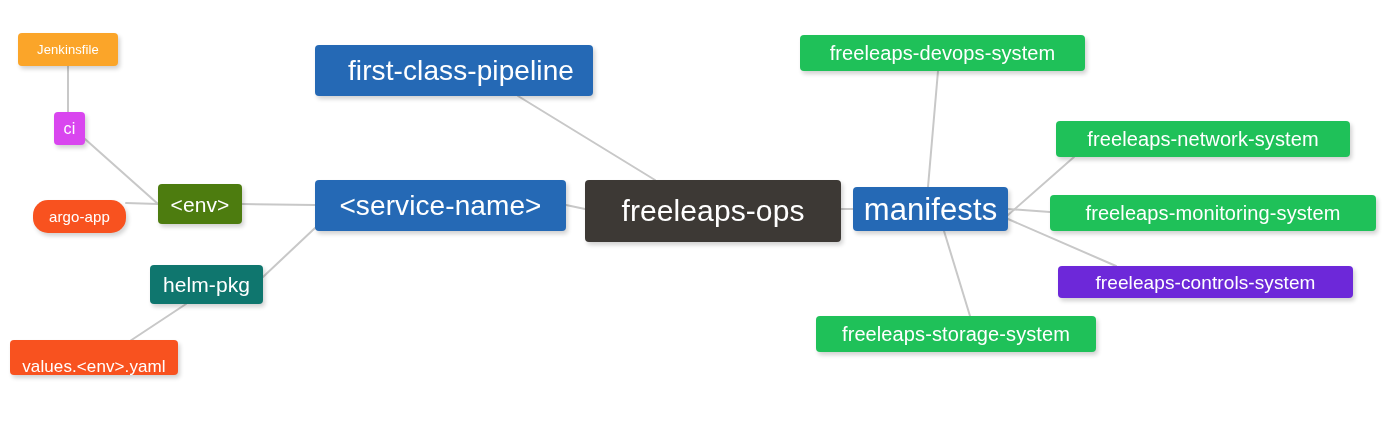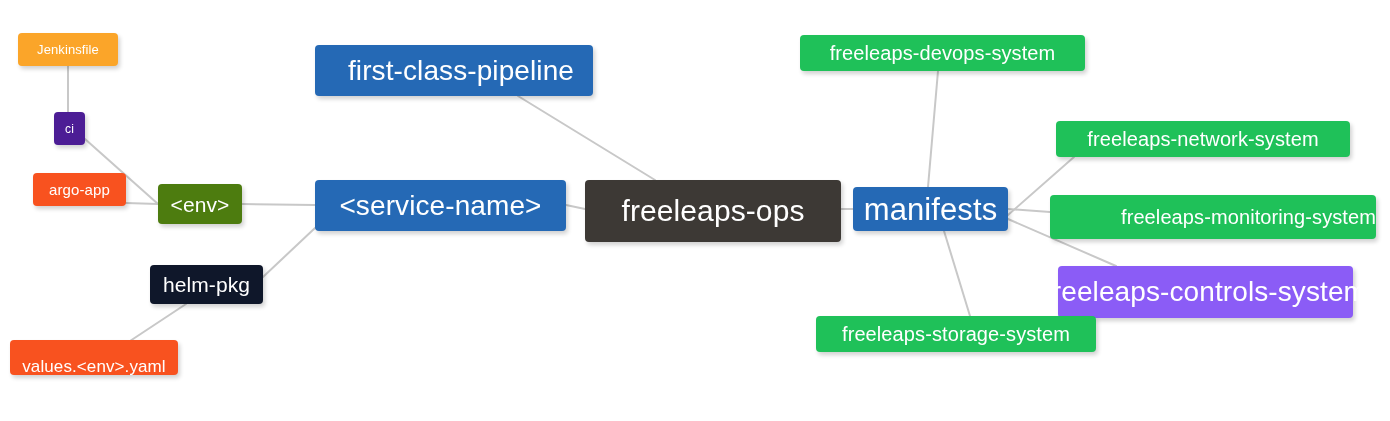--- a/index.html
+++ b/index.html
@@ -60,30 +60,30 @@
       <polyline points="928,179 938,63" fill="none" stroke="#c8c8c8" stroke-width="2" stroke-linecap="round"></polyline>
       <polyline points="1008,207 1074,149" fill="none" stroke="#c8c8c8" stroke-width="2" stroke-linecap="round"></polyline>
       <polyline points="1008,201 1050,204" fill="none" stroke="#c8c8c8" stroke-width="2" stroke-linecap="round"></polyline>
       <polyline points="1008,211 1116,258" fill="none" stroke="#c8c8c8" stroke-width="2" stroke-linecap="round"></polyline>
       <polyline points="944,223 970,308" fill="none" stroke="#c8c8c8" stroke-width="2" stroke-linecap="round"></polyline>
     </svg>
   <div id="node-layer">
       <div class="node" style="left: 18px; top: 25px; width: 100px; height: 33px; background: rgb(251, 165, 41); color: rgb(255, 255, 255); font-size: 13px;">
         <span class="node-label">Jenkinsfile</span>
       </div>
-      <div class="node" style="left: 54px; top: 104px; width: 31px; height: 33px; background: #4c1d95; color: rgb(255, 255, 255); font-size: 12px;">
+      <div class="node" style="left: 54px; top: 104px; width: 31px; height: 33px; background: #d946ef; color: rgb(255, 255, 255); font-size: 16px;">
         <span class="node-label">ci</span>
       </div>
-      <div class="node" style="left: 33px; top: 165px; width: 93px; height: 33px; background: rgb(248, 82, 31); color: rgb(255, 255, 255); font-size: 15px;">
+      <div class="node" style="left: 33px; top: 192px; width: 93px; height: 33px; background: rgb(248, 82, 31); color: rgb(255, 255, 255); font-size: 15px; border-radius: 15px;">
         <span class="node-label">argo-app</span>
       </div>
       <div class="node" style="left: 158px; top: 176px; width: 84px; height: 40px; background: #4d7c0f; color: rgb(255, 255, 255); font-size: 21px;">
         <span class="node-label">&lt;env&gt;</span>
       </div>
-      <div class="node" style="left: 150px; top: 257px; width: 113px; height: 39px; background: #0f172a; color: rgb(255, 255, 255); font-size: 21px; text-align: center;">
+      <div class="node" style="left: 150px; top: 257px; width: 113px; height: 39px; background: #0f766e; color: rgb(255, 255, 255); font-size: 21px; text-align: center;">
         <span class="node-label">helm-pkg</span>
       </div>
       <div class="node" style="left: 10px; top: 332px; width: 168px; height: 35px; background: rgb(248, 82, 31); color: rgb(255, 255, 255); font-size: 17px; align-items: flex-end;">
         <span class="node-label">values.&lt;env&gt;.yaml</span>
       </div>
       <div class="node" style="left: 315px; top: 37px; width: 278px; height: 51px; background: rgb(37, 105, 181); color: rgb(255, 255, 255); font-size: 28px; padding-left: 14px;">
         <span class="node-label">first-class-pipeline</span>
       </div>
       <div class="node" style="left: 315px; top: 172px; width: 251px; height: 51px; background: rgb(37, 105, 181); color: rgb(255, 255, 255); font-size: 28px;">
         <span class="node-label">&lt;service-name&gt;</span>
@@ -93,23 +93,23 @@
       </div>
       <div class="node" style="left: 853px; top: 179px; width: 155px; height: 44px; background: rgb(37, 105, 181); color: rgb(255, 255, 255); font-size: 31px;">
         <span class="node-label">manifests</span>
       </div>
       <div class="node" style="left: 800px; top: 27px; width: 285px; height: 36px; background: rgb(31, 193, 89); color: rgb(255, 255, 255); font-size: 20px;">
         <span class="node-label">freeleaps-devops-system</span>
       </div>
       <div class="node" style="left: 1056px; top: 113px; width: 294px; height: 36px; background: rgb(31, 193, 89); color: rgb(255, 255, 255); font-size: 20px; align-items: center;">
         <span class="node-label">freeleaps-network-system</span>
       </div>
-      <div class="node" style="left: 1050px; top: 187px; width: 326px; height: 44px; background: rgb(31, 193, 89); color: rgb(255, 255, 255); font-size: 20px; justify-content: flex-end;">
+      <div class="node" style="left: 1050px; top: 187px; width: 326px; height: 36px; background: rgb(31, 193, 89); color: rgb(255, 255, 255); font-size: 20px;">
         <span class="node-label">freeleaps-monitoring-system</span>
       </div>
-      <div class="node" style="left: 1058px; top: 258px; width: 295px; height: 52px; background: #8b5cf6; color: rgb(255, 255, 255); font-size: 28px;">
+      <div class="node" style="left: 1058px; top: 258px; width: 295px; height: 32px; background: #6d28d9; color: rgb(255, 255, 255); font-size: 19px;">
         <span class="node-label">freeleaps-controls-system</span>
       </div>
       <div class="node" style="left: 816px; top: 308px; width: 280px; height: 36px; background: rgb(31, 193, 89); color: rgb(255, 255, 255); font-size: 20px; align-items: center;">
         <span class="node-label">freeleaps-storage-system</span>
       </div>
     </div>
 </div>
 
 </body></html>

